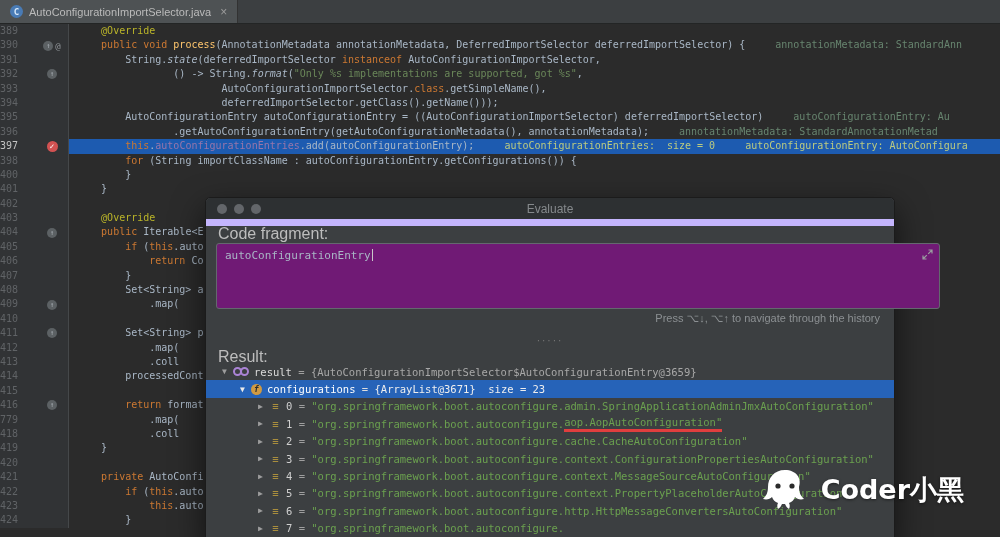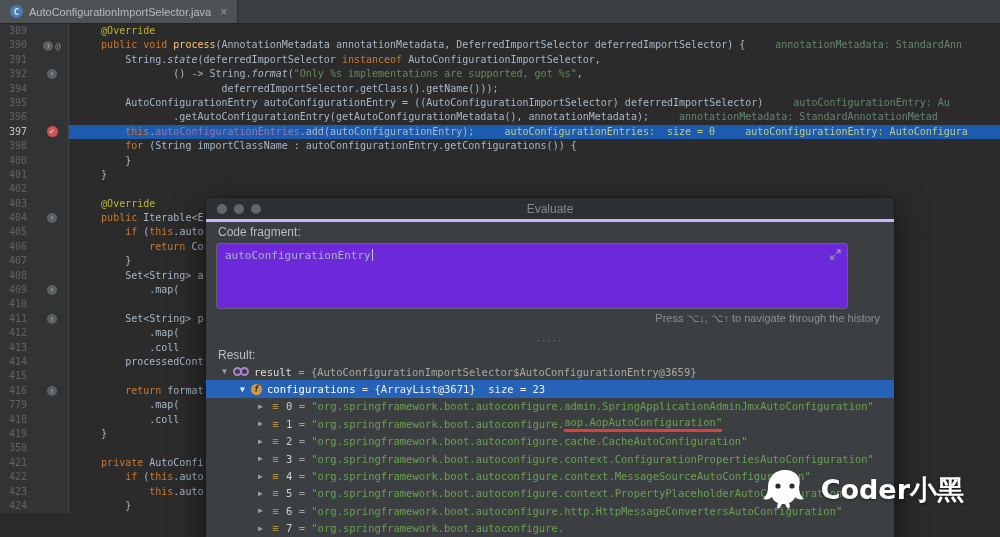--- a/index.html
+++ b/index.html
@@ -14,21 +14,21 @@
   .class-icon{width:13px;height:13px;border-radius:50%;background:#497bb5;color:#d8e9fa;
               font-size:9px;font-weight:bold;display:inline-flex;align-items:center;
               justify-content:center;font-family:"DejaVu Sans Mono",monospace;flex:0 0 13px}
   .tab-close{color:#9b9b9b;font-size:12px;margin-left:3px}
 
   
   .editor{position:absolute;left:0;top:24px;right:0;bottom:0;overflow:hidden;
           font-family:"DejaVu Sans Mono",monospace;font-size:10px;color:#a9b7c6}
   .eline{display:flex;height:14.4px;line-height:14.4px;white-space:pre}
   .gut{flex:0 0 68px;display:flex;background:#313335;border-right:1px solid #45484a}
-  .lnum{flex:0 0 36px;text-align:center;color:#606366}
+  .lnum{flex:0 0 36px;text-align:left;color:#606366}
   .gicon{flex:1;display:flex;align-items:center;justify-content:center;gap:2px}
   .ecode{flex:1;padding-left:8px}
   .eline.active .ecode{background:#1d5bb0}
   .eline.active .lnum{color:#c3c3c3}
 
   .tk-kw{color:#cc7832}
   .tk-ann{color:#bbb529}
   .tk-fld{color:#9876aa}
   .tk-mth{color:#ffc66d}
   .tk-str{color:#6a8759}
@@ -41,28 +41,28 @@
              font-size:7px;line-height:10px;text-align:center;display:inline-block}
   .ic-at{color:#8f9498;font-size:9px;line-height:10px}
   .ic-breakpoint{width:11px;height:11px;border-radius:50%;background:#d25252;color:#fff;
                  font-size:8px;line-height:11px;text-align:center;display:inline-block}
 
   
   .dialog{position:absolute;left:205px;top:197px;width:690px;height:345px;background:#3c3f41;
           border:1px solid #1b1b1b;border-radius:5px 5px 0 0;box-shadow:0 12px 32px rgba(0,0,0,.6);
           z-index:10;font-size:12px;color:#bdbdbd;box-sizing:border-box}
   .dlg-title{position:absolute;left:0;top:0;right:0;height:21px;background:#2d3032;
-             border-bottom:3px solid #c4b5fd;border-radius:5px 5px 0 0;display:flex;align-items:center}
+             border-bottom:7px solid #c4b5fd;border-radius:5px 5px 0 0;display:flex;align-items:center}
   .mac-dots{display:flex;gap:7px;margin-left:11px;z-index:2}
   .mac-dots i{width:10px;height:10px;border-radius:50%;background:#63666a}
   .dlg-title-text{position:absolute;left:0;right:0;text-align:center;color:#85898c;font-size:12px}
-  .lbl{position:absolute;left:12px;color:#bdbdbd;font-size:12px}
+  .lbl{position:absolute;left:12px;color:#bdbdbd;font-size:16px}
   .lbl-codefrag{top:27px}
   .lbl-result{top:150px}
-  .dlg-input{position:absolute;left:10px;top:45px;width:632px;height:66px;background:#6d28d9;
+  .dlg-input{position:absolute;left:10px;top:45px;width:724px;height:66px;background:#701a75;
              border:1px solid #64686e;border-radius:3px;font-family:"DejaVu Sans Mono",monospace;
              font-size:11px;color:#a9b7c6;padding:5px 8px;box-sizing:border-box}
   .caret{display:inline-block;width:1px;height:12px;background:#c8c8c8;vertical-align:-2px;margin-left:1px}
   .expand-icon{position:absolute;right:6px;top:5px}
   .dlg-hint{position:absolute;right:14px;top:114px;font-size:11px;color:#8c9093}
   .dlg-dots{position:absolute;left:0;right:0;top:138px;text-align:center;color:#7a7a7a;
             font-size:10px;letter-spacing:2px;line-height:10px}
   .tree{position:absolute;left:0;right:0;top:165px;bottom:0;overflow:hidden;
         font-family:"DejaVu Sans Mono",monospace;font-size:10.5px}
   .trow{height:17.4px;display:flex;align-items:center;white-space:pre;color:#c9c9c9}
@@ -103,20 +103,21 @@
     <span class="tab-close">×</span>
   </div>
 </div>
 
 <div class="editor">
   <div id="code-lines">
       <div class="eline"><span class="gut"><span class="lnum">389</span><span class="gicon"></span></span><span class="ecode"><span>    </span><span class="tk-ann">@Override</span></span></div>
       <div class="eline"><span class="gut"><span class="lnum">390</span><span class="gicon"><span class="ic-marker">↑</span><span class="ic-at">@</span></span></span><span class="ecode"><span>    </span><span class="tk-kw">public void </span><span class="tk-mth">process</span><span>(AnnotationMetadata annotationMetadata, DeferredImportSelector deferredImportSelector) {</span><span class="dbg-hint">annotationMetadata: StandardAnn</span></span></div>
       <div class="eline"><span class="gut"><span class="lnum">391</span><span class="gicon"></span></span><span class="ecode"><span>        String.</span><span class="tk-stat">state</span><span>(deferredImportSelector </span><span class="tk-kw">instanceof</span><span> AutoConfigurationImportSelector,</span></span></div>
       <div class="eline"><span class="gut"><span class="lnum">392</span><span class="gicon"><span class="ic-marker">↑</span></span></span><span class="ecode"><span>                () -&gt; String.</span><span class="tk-stat">format</span><span>(</span><span class="tk-str">"Only %s implementations are supported, got %s"</span><span>,</span></span></div>
+      <div class="eline"><span class="gut"><span class="lnum">393</span><span class="gicon"></span></span><span class="ecode"><span>                        AutoConfigurationImportSelector.</span><span class="tk-kw">class</span><span>.getSimpleName(),</span></span></div>
       <div class="eline"><span class="gut"><span class="lnum">394</span><span class="gicon"></span></span><span class="ecode"><span>                        </span><span class="tk-ul">deferredImportSelector</span><span>.getClass().getName()));</span></span></div>
       <div class="eline"><span class="gut"><span class="lnum">395</span><span class="gicon"></span></span><span class="ecode"><span>        AutoConfigurationEntry autoConfigurationEntry = ((AutoConfigurationImportSelector) deferredImportSelector)</span><span class="dbg-hint">autoConfigurationEntry: Au</span></span></div>
       <div class="eline"><span class="gut"><span class="lnum">396</span><span class="gicon"></span></span><span class="ecode"><span>                .getAutoConfigurationEntry(getAutoConfigurationMetadata(), annotationMetadata);</span><span class="dbg-hint">annotationMetadata: StandardAnnotationMetad</span></span></div>
       <div class="eline active"><span class="gut"><span class="lnum">397</span><span class="gicon"><span class="ic-breakpoint">✓</span></span></span><span class="ecode"><span>        </span><span class="tk-kw">this</span><span>.</span><span class="tk-fld">autoConfigurationEntries</span><span>.add(autoConfigurationEntry);</span><span class="dbg-hint">autoConfigurationEntries:  size = 0</span><span class="dbg-hint">autoConfigurationEntry: AutoConfigura</span></span></div>
       <div class="eline"><span class="gut"><span class="lnum">398</span><span class="gicon"></span></span><span class="ecode"><span>        </span><span class="tk-kw">for</span><span> (String importClassName : autoConfigurationEntry.getConfigurations()) {</span></span></div>
       <div class="eline"><span class="gut"><span class="lnum">400</span><span class="gicon"></span></span><span class="ecode"><span>        }</span></span></div>
       <div class="eline"><span class="gut"><span class="lnum">401</span><span class="gicon"></span></span><span class="ecode"><span>    }</span></span></div>
       <div class="eline"><span class="gut"><span class="lnum">402</span><span class="gicon"></span></span><span class="ecode"></span></div>
       <div class="eline"><span class="gut"><span class="lnum">403</span><span class="gicon"></span></span><span class="ecode"><span>    </span><span class="tk-ann">@Override</span></span></div>
       <div class="eline"><span class="gut"><span class="lnum">404</span><span class="gicon"><span class="ic-marker">↑</span></span></span><span class="ecode"><span>    </span><span class="tk-kw">public </span><span>Iterable&lt;E</span></span></div>
@@ -128,21 +129,21 @@
       <div class="eline"><span class="gut"><span class="lnum">410</span><span class="gicon"></span></span><span class="ecode"></span></div>
       <div class="eline"><span class="gut"><span class="lnum">411</span><span class="gicon"><span class="ic-marker">↑</span></span></span><span class="ecode"><span>        Set&lt;String&gt; p</span></span></div>
       <div class="eline"><span class="gut"><span class="lnum">412</span><span class="gicon"></span></span><span class="ecode"><span>            .map(</span></span></div>
       <div class="eline"><span class="gut"><span class="lnum">413</span><span class="gicon"></span></span><span class="ecode"><span>            .coll</span></span></div>
       <div class="eline"><span class="gut"><span class="lnum">414</span><span class="gicon"></span></span><span class="ecode"><span>        processedCont</span></span></div>
       <div class="eline"><span class="gut"><span class="lnum">415</span><span class="gicon"></span></span><span class="ecode"></span></div>
       <div class="eline"><span class="gut"><span class="lnum">416</span><span class="gicon"><span class="ic-marker">↑</span></span></span><span class="ecode"><span>        </span><span class="tk-kw">return</span><span> format</span></span></div>
       <div class="eline"><span class="gut"><span class="lnum">779</span><span class="gicon"></span></span><span class="ecode"><span>            .map(</span></span></div>
       <div class="eline"><span class="gut"><span class="lnum">418</span><span class="gicon"></span></span><span class="ecode"><span>            .coll</span></span></div>
       <div class="eline"><span class="gut"><span class="lnum">419</span><span class="gicon"></span></span><span class="ecode"><span>    }</span></span></div>
-      <div class="eline"><span class="gut"><span class="lnum">350</span><span class="gicon"></span></span><span class="ecode"></span></div>
+      <div class="eline"><span class="gut"><span class="lnum">420</span><span class="gicon"></span></span><span class="ecode"></span></div>
       <div class="eline"><span class="gut"><span class="lnum">421</span><span class="gicon"></span></span><span class="ecode"><span>    </span><span class="tk-kw">private</span><span> AutoConfi</span></span></div>
       <div class="eline"><span class="gut"><span class="lnum">422</span><span class="gicon"></span></span><span class="ecode"><span>        </span><span class="tk-kw">if</span><span> (</span><span class="tk-kw">this</span><span>.auto</span></span></div>
       <div class="eline"><span class="gut"><span class="lnum">423</span><span class="gicon"></span></span><span class="ecode"><span>            </span><span class="tk-kw">this</span><span>.auto</span></span></div>
       <div class="eline"><span class="gut"><span class="lnum">424</span><span class="gicon"></span></span><span class="ecode"><span>        }</span></span></div>
     </div>
 </div>
 
 <div class="dialog">
   <div class="dlg-title">
     <span class="mac-dots">

